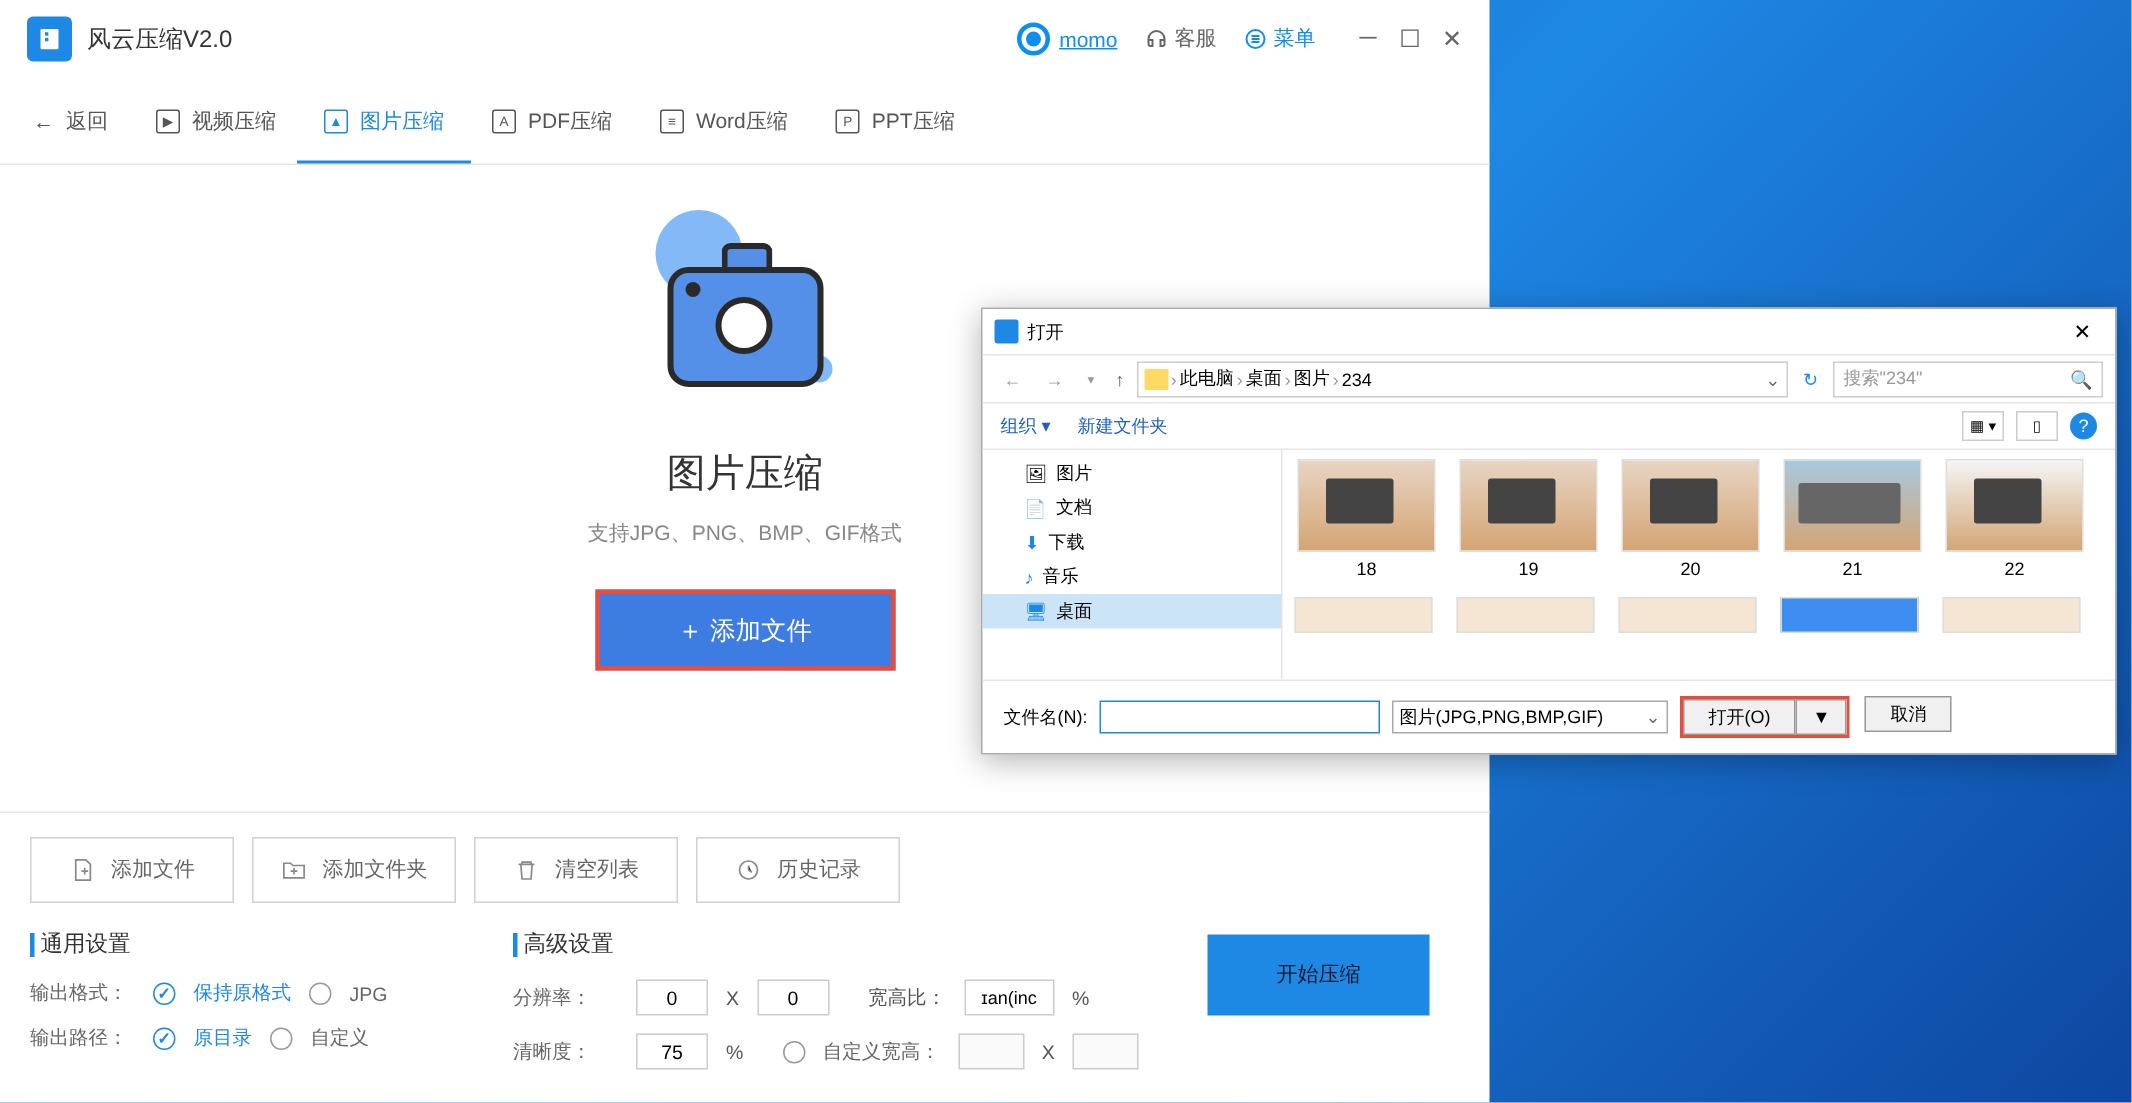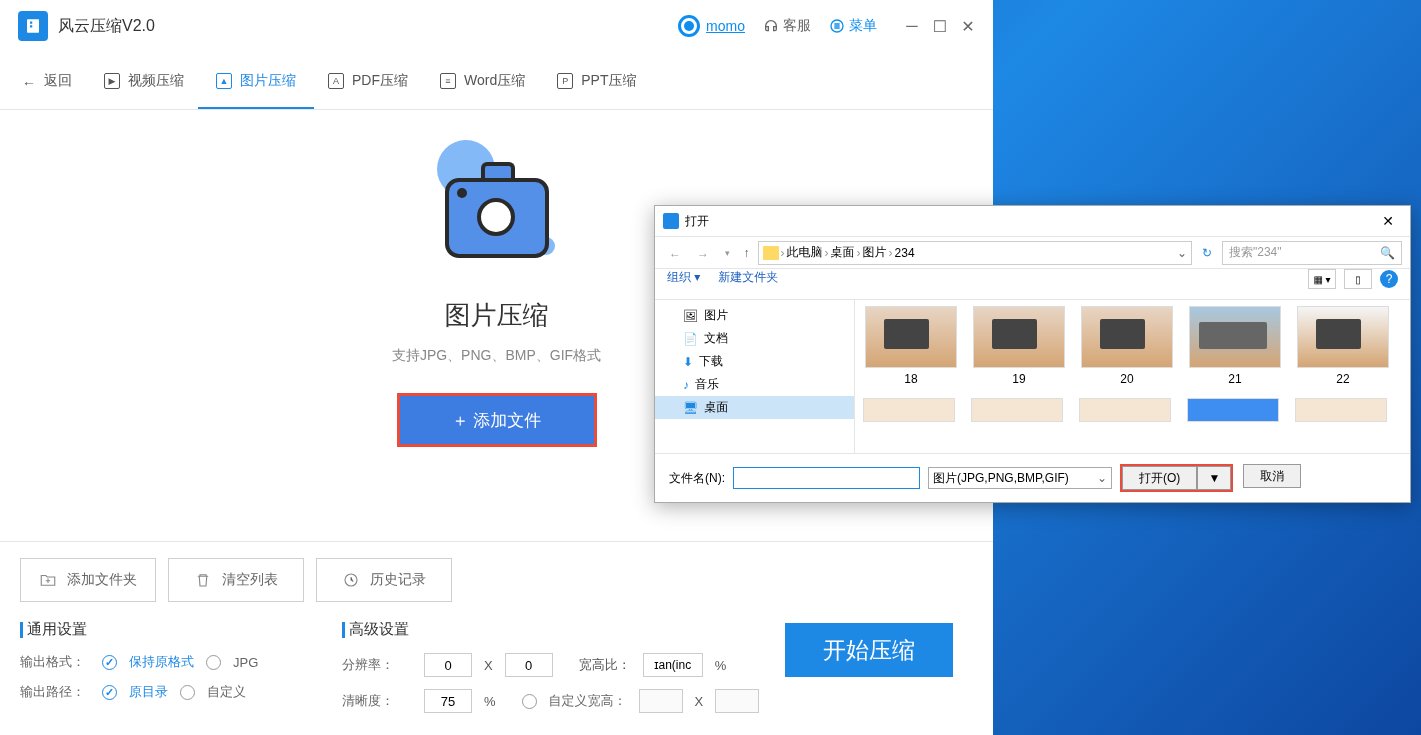--- a/index.html
+++ b/index.html
@@ -54,37 +54,37 @@
 .setting-row { display: flex; align-items: center; gap: 12px; margin-bottom: 12px; font-size: 13px; color: #555; }
 .setting-label { color: #666; width: 70px; }
 .radio { width: 15px; height: 15px; border: 1.5px solid #999; border-radius: 50%; display: inline-flex; align-items: center; justify-content: center; cursor: pointer; }
 .radio.checked { border-color: #1e88e5; }
 .radio.checked::after { content: '✓'; color: #1e88e5; font-size: 11px; font-weight: bold; }
 .radio-label { color: #666; }
 .radio-label.checked { color: #1e88e5; }
 .num-input { width: 48px; height: 24px; border: 1px solid #ccc; text-align: center; font-size: 13px; }
 .num-input-sm { width: 44px; }
 .ratio-input { width: 60px; height: 24px; border: 1px solid #ccc; text-align: center; font-size: 12px; }
-.start-btn { position: absolute; right: 40px; bottom: 58px; width: 168px; height: 54px; background: #1e88e5; color: #ffffff; font-size: 23px; display: flex; align-items: center; justify-content: center; cursor: pointer; }
+.start-btn { position: absolute; right: 40px; bottom: 58px; width: 148px; height: 54px; background: #1e88e5; color: #0f172a; font-size: 14px; display: flex; align-items: center; justify-content: center; cursor: pointer; }
 
 .file-dialog { position: absolute; left: 654px; top: 205px; width: 757px; height: 298px; background: #fff; border: 1px solid #aaa; box-shadow: 0 4px 20px rgba(0,0,0,0.3); display: flex; flex-direction: column; }
 .fd-title { height: 30px; display: flex; align-items: center; padding: 0 8px; font-size: 12px; }
 .fd-title-icon { width: 16px; height: 16px; background: #1e88e5; border-radius: 2px; margin-right: 6px; }
 .fd-close { margin-left: auto; cursor: pointer; font-size: 14px; padding: 2px 8px; }
 .fd-nav { height: 32px; display: flex; align-items: center; padding: 0 8px; gap: 4px; font-size: 12px; border-top: 1px solid #e5e5e5; }
 .fd-nav-arrow { padding: 2px 6px; color: #999; cursor: pointer; }
 .fd-nav-up { padding: 2px 4px; color: #555; cursor: pointer; }
 .fd-breadcrumb { flex: 1; height: 24px; border: 1px solid #ccc; display: flex; align-items: center; padding: 0 4px; gap: 2px; }
 .fd-bc-icon { width: 16px; height: 14px; background: #ffd966; border-radius: 1px; }
 .fd-bc-sep { color: #999; }
 .fd-bc-dropdown { margin-left: auto; color: #666; cursor: pointer; }
 .fd-refresh { padding: 2px 6px; cursor: pointer; color: #1e88e5; }
 .fd-search { width: 180px; height: 24px; border: 1px solid #ccc; display: flex; align-items: center; padding: 0 6px; color: #999; }
 .fd-search span:last-child { margin-left: auto; }
-.fd-toolbar { height: 32px; border-top: 1px solid #e5e5e5; border-bottom: 1px solid #e5e5e5; display: flex; align-items: flex-start; padding: 0 12px; gap: 18px; font-size: 12px; }
+.fd-toolbar { height: 32px; border-top: 1px solid #e5e5e5; border-bottom: 1px solid #e5e5e5; display: flex; align-items: center; padding: 0 12px; gap: 18px; font-size: 12px; }
 .fd-tool { color: #1e5fbf; cursor: pointer; }
 .fd-toolbar-right { margin-left: auto; display: flex; gap: 8px; align-items: center; }
 .fd-view-btn { width: 28px; height: 20px; border: 1px solid #ccc; display: flex; align-items: center; justify-content: center; cursor: pointer; font-size: 10px; }
 .fd-help { width: 18px; height: 18px; border-radius: 50%; background: #1e88e5; color: #fff; display: flex; align-items: center; justify-content: center; font-size: 12px; cursor: pointer; }
 .fd-body { flex: 1; display: flex; overflow: hidden; }
 .fd-sidebar { width: 200px; border-right: 1px solid #e5e5e5; padding: 4px 0; overflow-y: auto; }
 .fd-sb-item { display: flex; align-items: center; gap: 6px; padding: 3px 12px 3px 28px; font-size: 12px; cursor: pointer; }
 .fd-sb-item.selected { background: #cce4f7; }
 .fd-files { flex: 1; padding: 6px 8px; display: flex; gap: 12px; flex-wrap: wrap; align-content: flex-start; overflow-y: auto; }
 .fd-file { width: 96px; display: flex; flex-direction: column; align-items: center; gap: 4px; cursor: pointer; font-size: 12px; }
@@ -188,20 +188,26 @@
     <div class="section-sub">支持JPG、PNG、BMP、GIF格式</div>
     <div class="add-file-btn">
       <span>＋ 添加文件</span>
     </div>
   </div>
 
   <div class="bottom-panel">
     <div class="action-btns">
       <div class="action-btn">
         <svg class="action-btn-icon" viewBox="0 0 24 24">
+            <path fill="none" stroke="#888" stroke-width="1.5" d="M6 3h9l4 4v14H6z M11 13h6 M14 10v6"></path>
+          </svg>
+        <span>添加文件</span>
+      </div>
+      <div class="action-btn">
+        <svg class="action-btn-icon" viewBox="0 0 24 24">
             <path fill="none" stroke="#888" stroke-width="1.5" d="M3 6h6l2 2h10v11H3z M9 13h6 M12 10v6"></path>
           </svg>
         <span>添加文件夹</span>
       </div>
       <div class="action-btn">
         <svg class="action-btn-icon" viewBox="0 0 24 24">
             <path fill="none" stroke="#888" stroke-width="1.5" d="M5 7h14 M8 7V5h8v2 M7 7l1 13h8l1-13"></path>
           </svg>
         <span>清空列表</span>
       </div>

